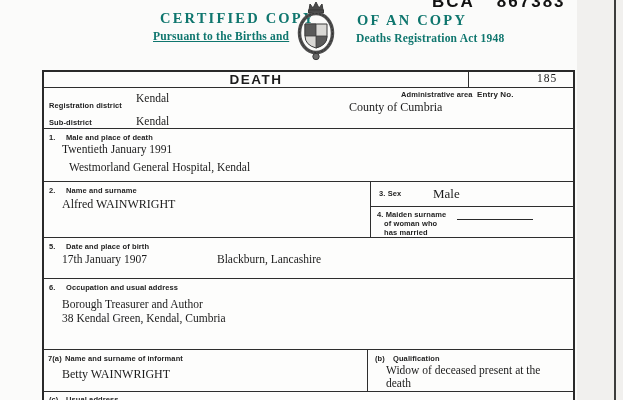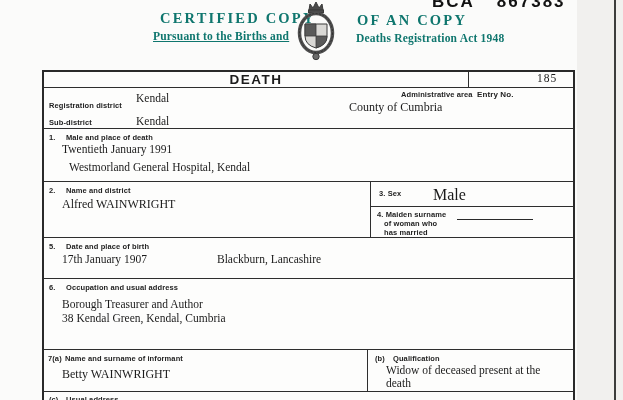--- a/index.html
+++ b/index.html
@@ -117,26 +117,26 @@
 
   <div class="row r1">
     <span class="lbl num-lbl">1.</span>
     <span class="lbl title-lbl">Male and place of death</span>
     <span class="val" style="left:18px; top:14px;">Twentieth January 1991</span>
     <span class="val" style="left:25px; top:32px;">Westmorland General Hospital, Kendal</span>
   </div>
 
   <div class="row r2">
     <span class="lbl num-lbl">2.</span>
-    <span class="lbl title-lbl">Name and district</span>
+    <span class="lbl title-lbl">Name and surname</span>
     <span class="val" style="left:18px; top:15px; font-size:12px;">Alfred WAINWRIGHT</span>
     <div class="cell-right2">
       <div class="box-sex">
         <span class="lbl" style="left:8px; top:7px;">3. Sex</span>
-        <span class="val" style="left:62px; top:4px; font-size:16px;">Male</span>
+        <span class="val" style="left:62px; top:4px; font-size:13px;">Male</span>
       </div>
       <div class="box-maiden">
         <span class="lbl" style="left:6px; top:3px;">4. Maiden surname</span>
         <span class="lbl" style="left:13px; top:12px;">of woman who</span>
         <span class="lbl" style="left:13px; top:21px;">has married</span>
         <div class="maiden-line"></div>
       </div>
     </div>
   </div>
 

